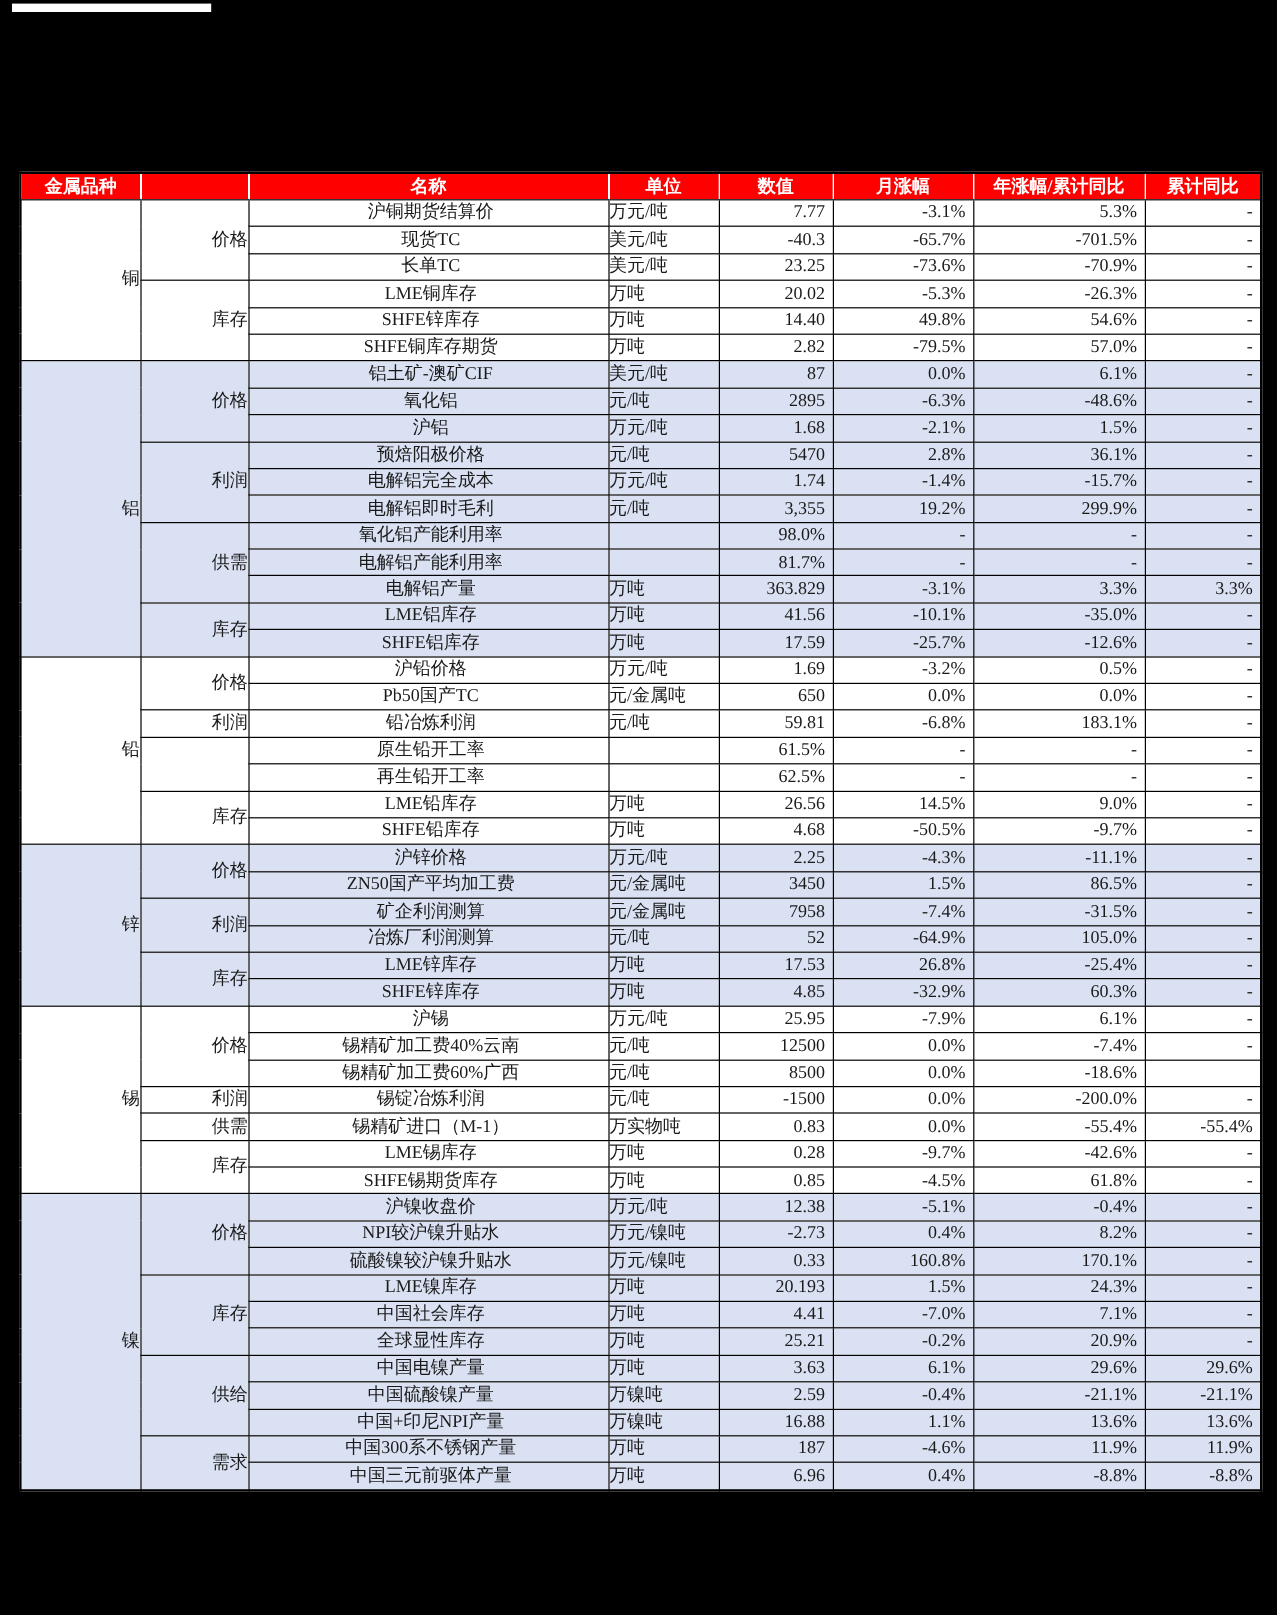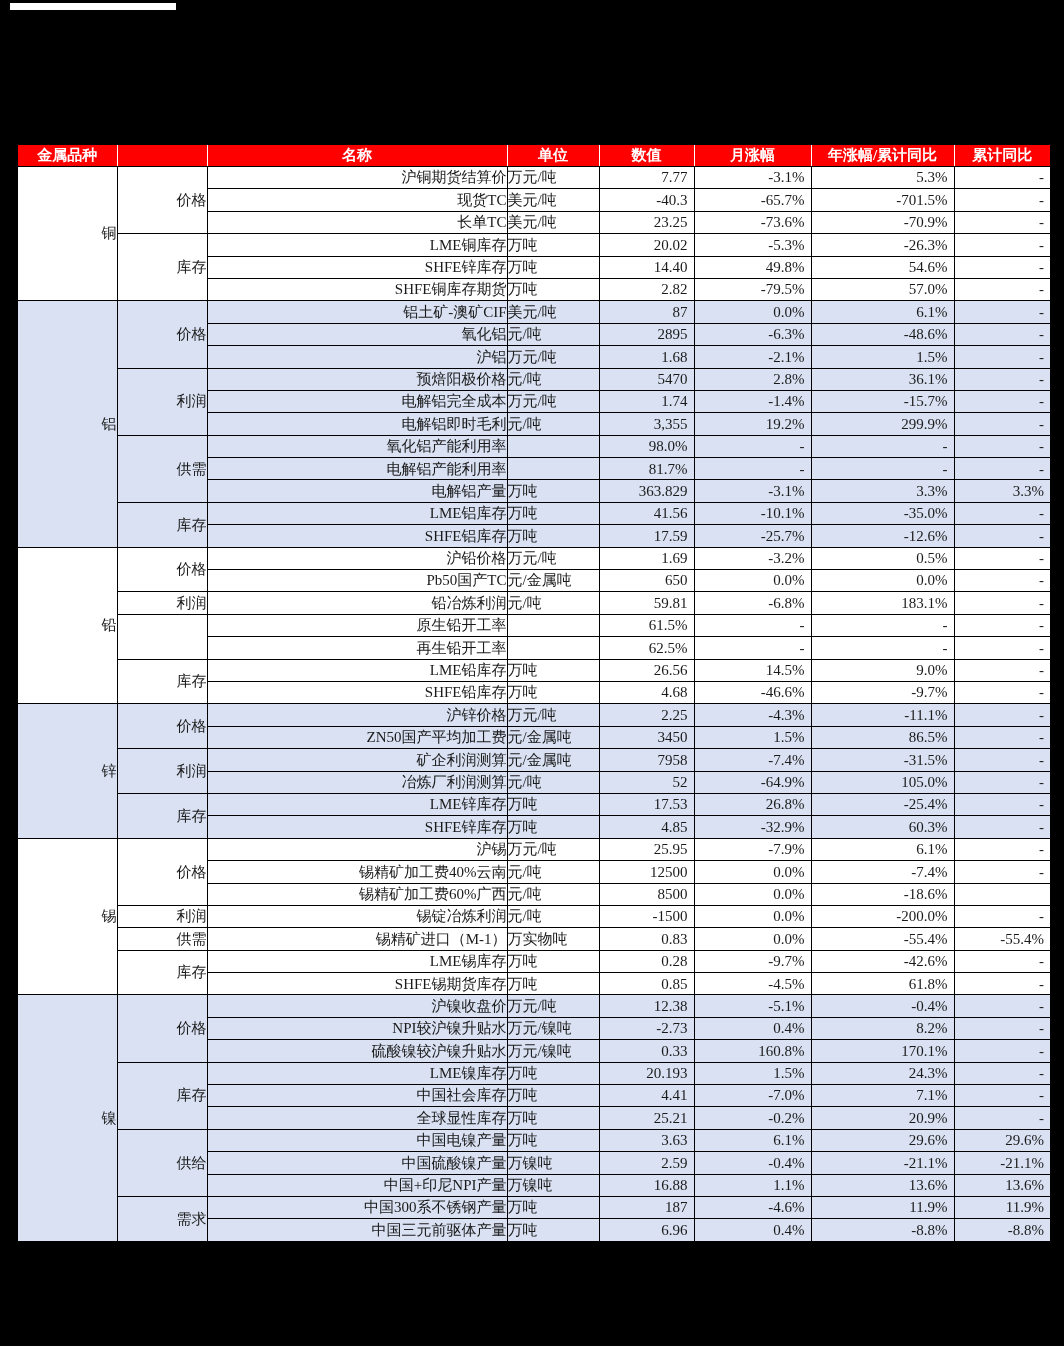--- a/index.html
+++ b/index.html
@@ -48,21 +48,21 @@
     font-size:15px;
     height:21.4px;
     padding:0;
     color:#1a1a1a;
     overflow:hidden;white-space:nowrap;
     line-height:1.1;
   }
   tr.shaded td{background:var(--shade,#D9E1F2);}
   tr.plain td{background:#fff;}
   td.metal,td.cat{text-align:right;}
-  td.name{text-align:right;padding-left:4px;}
+  td.name{text-align:center;padding-left:4px;}
   td.unit{}
   td.num{text-align:right;padding-right:6px;}
 </style>
 </head>
 <body>
 
 <div class="top-bar"></div>
 
 <div class="tbl-wrap">
   <table>
@@ -283,21 +283,21 @@
           <td class="unit">万吨</td>
           <td class="num">26.56</td>
           <td class="num">14.5%</td>
           <td class="num">9.0%</td>
           <td class="num">-</td>
         </tr>
         <tr class="plain">
           <td class="name">SHFE铅库存</td>
           <td class="unit">万吨</td>
           <td class="num">4.68</td>
-          <td class="num">-46.6%</td>
+          <td class="num">-50.5%</td>
           <td class="num">-9.7%</td>
           <td class="num">-</td>
         </tr>
         <tr class="shaded">
           <td class="metal" rowspan="6">锌</td>
           <td class="cat" rowspan="2">价格</td>
           <td class="name">沪锌价格</td>
           <td class="unit">万元/吨</td>
           <td class="num">2.25</td>
           <td class="num">-4.3%</td>

